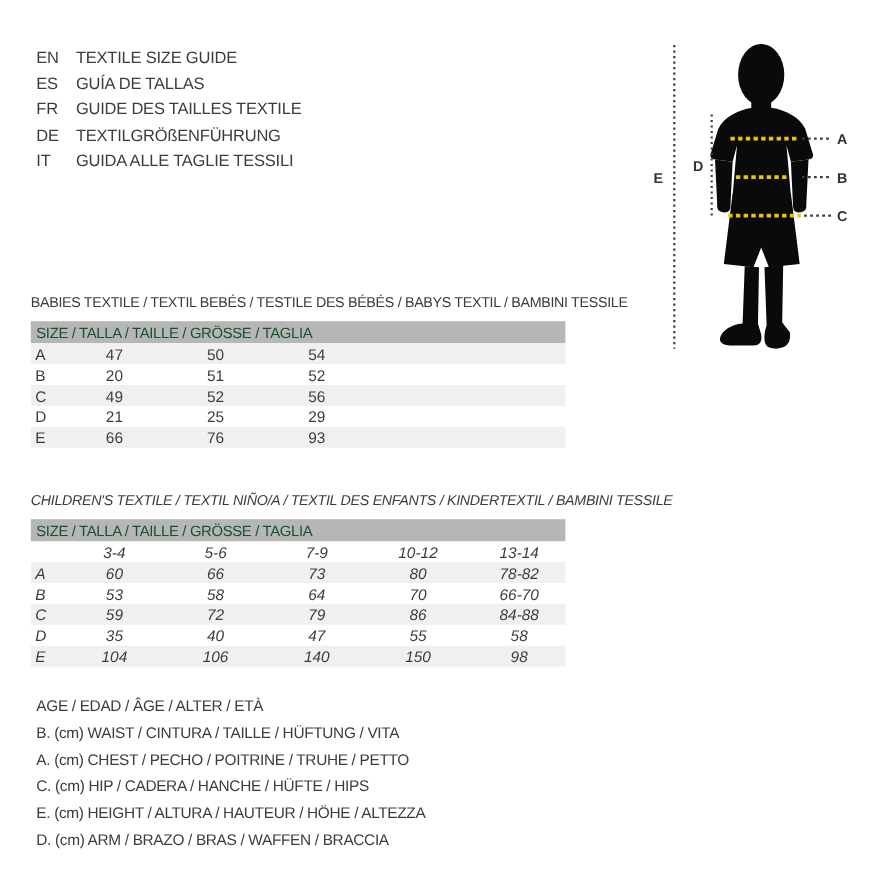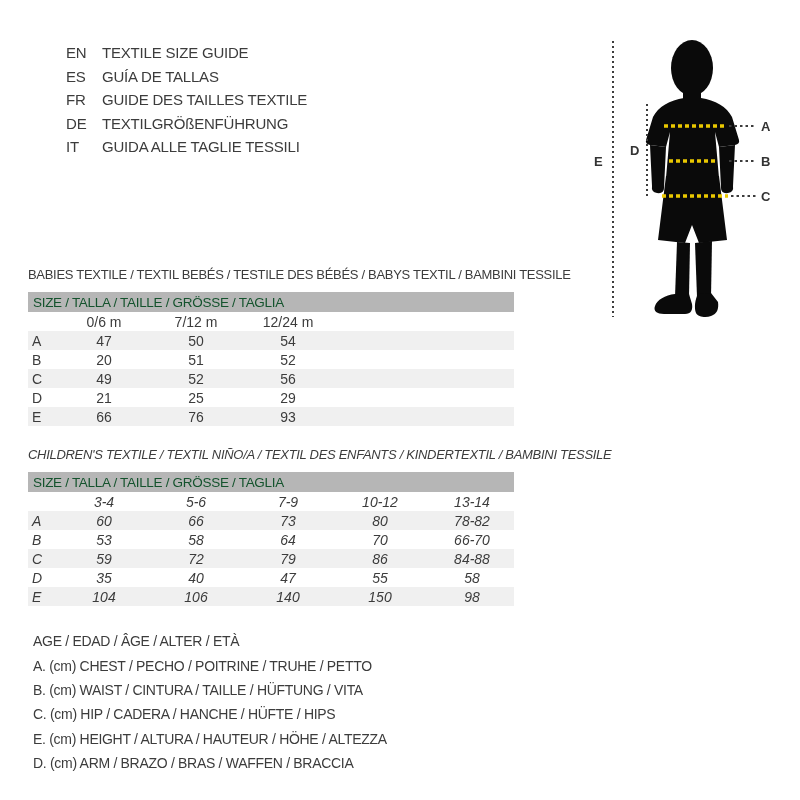--- a/index.html
+++ b/index.html
@@ -3,21 +3,21 @@
 <meta charset="utf-8">
 <style>
   html,body{margin:0;padding:0;background:#ffffff;}
   .page{
     position:relative;width:800px;height:800px;background:#ffffff;overflow:hidden;
     font-family:"Liberation Sans","DejaVu Sans",sans-serif;
     color:#3c3c3c;
   }
   
   .lang-list{position:absolute;left:33px;top:41px;}
-  .lang-row{display:flex;height:23.5px;align-items:center;font-size:15px;letter-spacing:-0.2px;margin-left:33px;}
+  .lang-row{display:flex;height:23.5px;align-items:center;font-size:15px;letter-spacing:-0.2px;}
   .lang-code{width:36px;flex:0 0 36px;}
   
   .figure{position:absolute;left:590px;top:28px;width:205px;height:295px;}
   .fig-label{font-family:"Liberation Sans","DejaVu Sans",sans-serif;font-size:13px;font-weight:bold;fill:#333333;}
   
   .section-heading{position:absolute;left:28px;font-size:13px;letter-spacing:-0.3px;white-space:nowrap;}
   
   .size-bar{position:absolute;left:28px;width:486px;height:20px;background:#b6b6b6;
             display:flex;align-items:center;}
   .size-bar span{padding-left:5px;font-size:13.5px;letter-spacing:-0.3px;color:#14532d;white-space:nowrap;}
@@ -94,26 +94,20 @@
       <text class="fig-label" x="40" y="127">D</text>
       <text class="fig-label" x="4" y="138">E</text>
     </svg>
   </div>
 
   <div class="section-heading" style="top:267px;text-align:right;">BABIES TEXTILE / TEXTIL BEBÉS / TESTILE DES BÉBÉS / BABYS TEXTIL / BAMBINI TESSILE</div>
   <div class="size-bar" style="top:292px;">
     <span>SIZE / TALLA / TAILLE / GRÖSSE / TAGLIA</span>
   </div>
   <div class="size-table" style="top:312px;">
-    <div class="trow">
-      <span class="cell-label"></span>
-      <span class="cell">0/6 m</span>
-      <span class="cell">7/12 m</span>
-      <span class="cell">12/24 m</span>
-    </div>
     <div class="trow stripe">
       <span class="cell-label">A</span>
       <span class="cell">47</span>
       <span class="cell">50</span>
       <span class="cell">54</span>
     </div>
     <div class="trow">
       <span class="cell-label">B</span>
       <span class="cell">20</span>
       <span class="cell">51</span>
@@ -189,20 +183,20 @@
       <span class="cell">104</span>
       <span class="cell">106</span>
       <span class="cell">140</span>
       <span class="cell">150</span>
       <span class="cell">98</span>
     </div>
   </div>
 
   <div class="legend">
     <div class="legend-line">AGE / EDAD / ÂGE / ALTER / ETÀ</div>
+    <div class="legend-line">B. (cm) WAIST / CINTURA / TAILLE / HÜFTUNG / VITA</div>
     <div class="legend-line">A. (cm) CHEST / PECHO / POITRINE / TRUHE / PETTO</div>
-    <div class="legend-line">B. (cm) WAIST / CINTURA / TAILLE / HÜFTUNG / VITA</div>
     <div class="legend-line">C. (cm) HIP / CADERA / HANCHE / HÜFTE / HIPS</div>
     <div class="legend-line">E. (cm) HEIGHT / ALTURA / HAUTEUR / HÖHE / ALTEZZA</div>
     <div class="legend-line">D. (cm) ARM / BRAZO / BRAS / WAFFEN / BRACCIA</div>
   </div>
 
 </div>
 
 </body></html>

